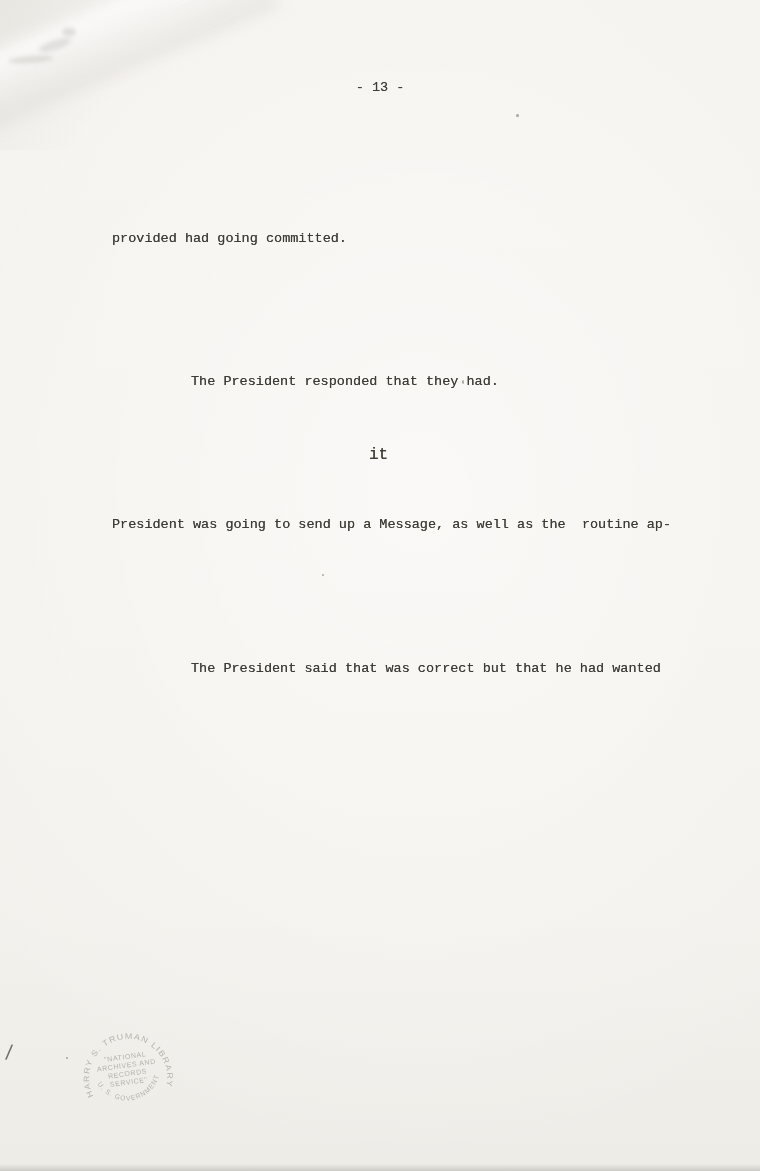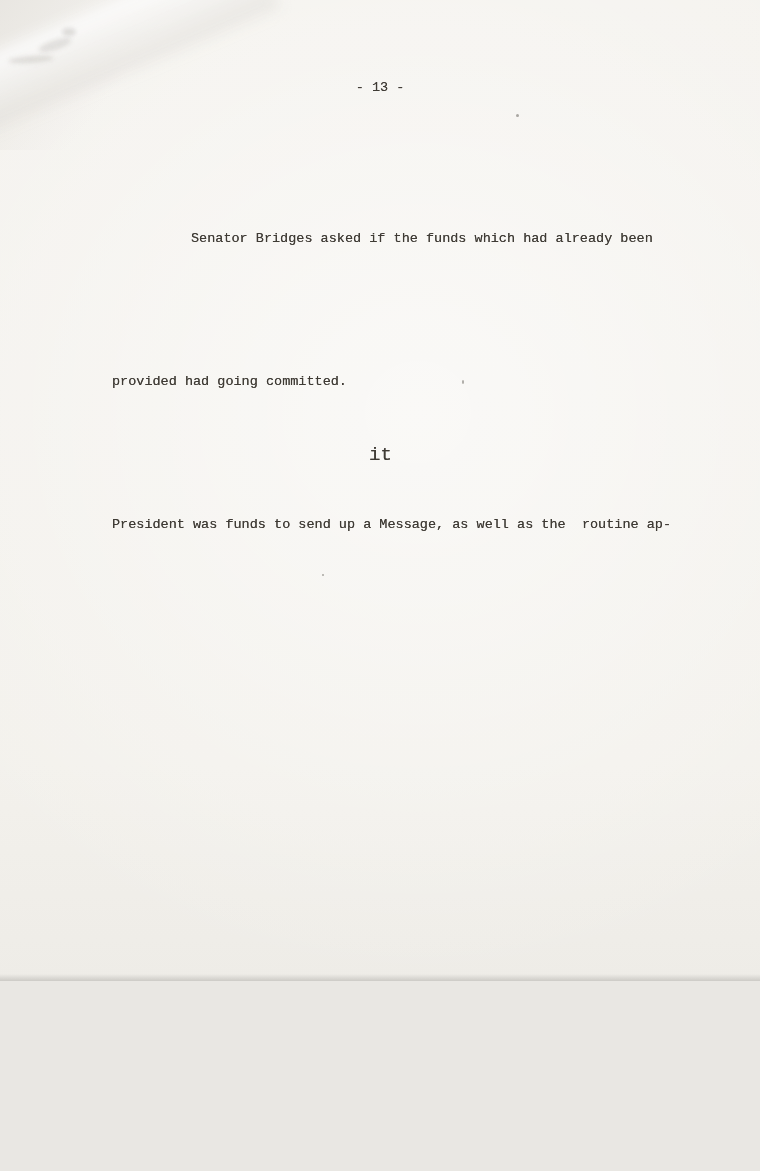--- a/index.html
+++ b/index.html
@@ -1,18 +1,18 @@
 <!DOCTYPE html>
 <html><head>
 <meta charset="utf-8">
 <style>
   html,body{margin:0;padding:0;background:#e9e7e3;}
   .page{
     position:relative;
-    width:760px;height:981px;
+    width:760px;height:1171px;
     overflow:hidden;
     background:#bef264;
     font-family:"Liberation Mono","DejaVu Sans Mono",monospace;
     color:#3f3b35;
   }
   .paper-tone{
     position:absolute;inset:0;pointer-events:none;
     background:
       radial-gradient(120% 90% at 55% 42%, rgba(255,255,255,.55) 0%, rgba(255,255,255,0) 65%),
       linear-gradient(180deg,#f5f3ef 0%,#f3f1ec 78%,#eeece7 100%);
@@ -58,21 +58,21 @@
     font-size:13.5px;
     line-height:47.8px;
     white-space:pre;
     text-shadow:0 0 .6px rgba(63,59,53,.8);
   }
   .line{height:47.8px;}
   .indent{padding-left:79px;}
 
   .inserted-word{
     position:absolute;left:369px;top:448px;
-    font-size:19px;line-height:14px;white-space:pre;
+    font-size:16px;line-height:14px;white-space:pre;
     text-shadow:0 0 .6px rgba(63,59,53,.8);
   }
 
   .pencil-mark{
     position:absolute;left:6px;top:1040px;
     font-family:"DejaVu Sans",sans-serif;
     font-size:19px;color:rgba(72,69,64,.75);
     transform:rotate(6deg);
   }
 
@@ -101,23 +101,24 @@
   <div class="smudge c"></div>
   <div class="speck s1"></div>
   <div class="speck s2"></div>
   <div class="speck s3"></div>
   <div class="speck s4"></div>
   <div class="bottom-edge"></div>
 
   <div class="page-number">- 13 -</div>
 
   <div class="typed-text">
-    <div class="line indent">Senator Bridges asked if the funds which had already been</div>
     <div class="line">provided had going committed.</div>
-    <div class="line">President was funds to send up a Message, as well as the  routine ap-</div>
+    <div class="line indent">The President responded that they had.</div>
+    <div class="line">President was going to send up a Message, as well as the  routine ap-</div>
+    <div class="line indent">The President said that was correct but that he had wanted</div>
     
     
     
     
     
     
     
     
     
     

